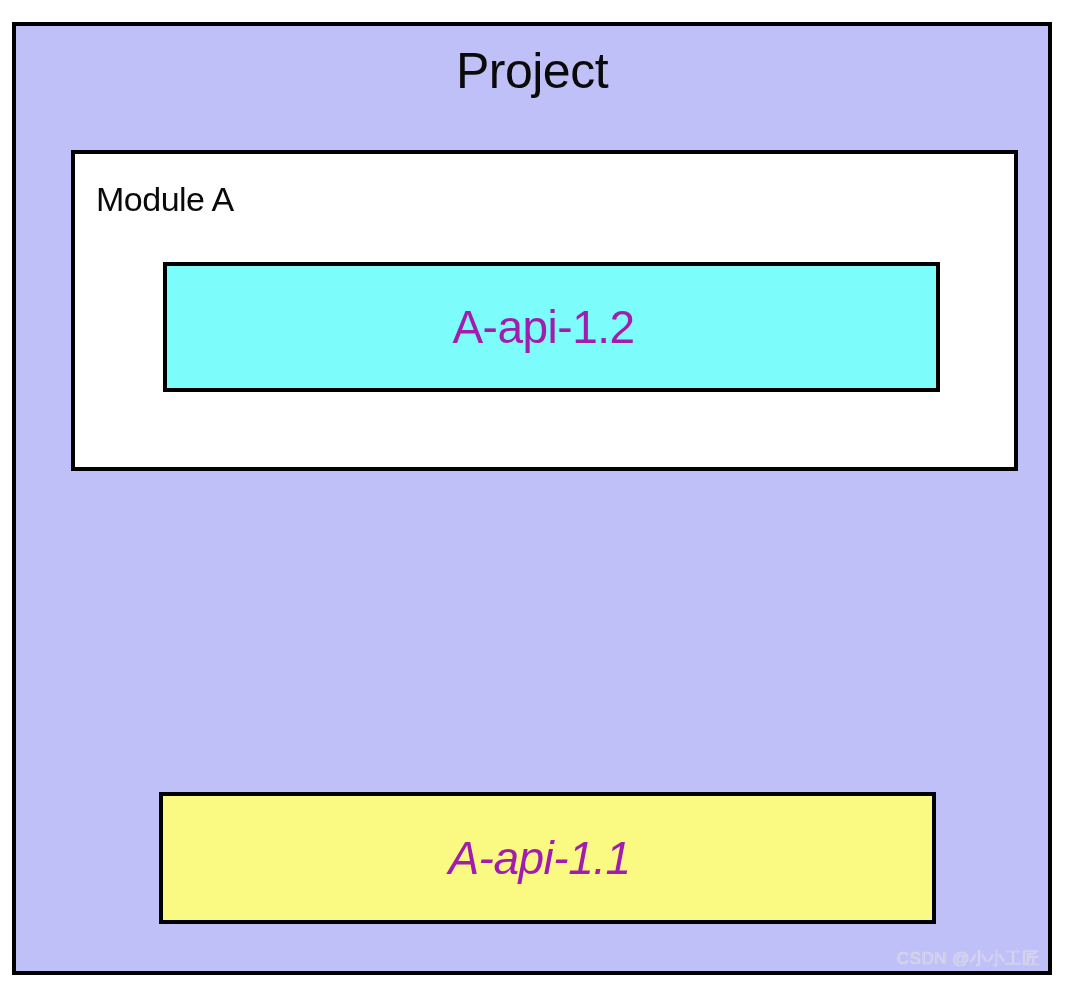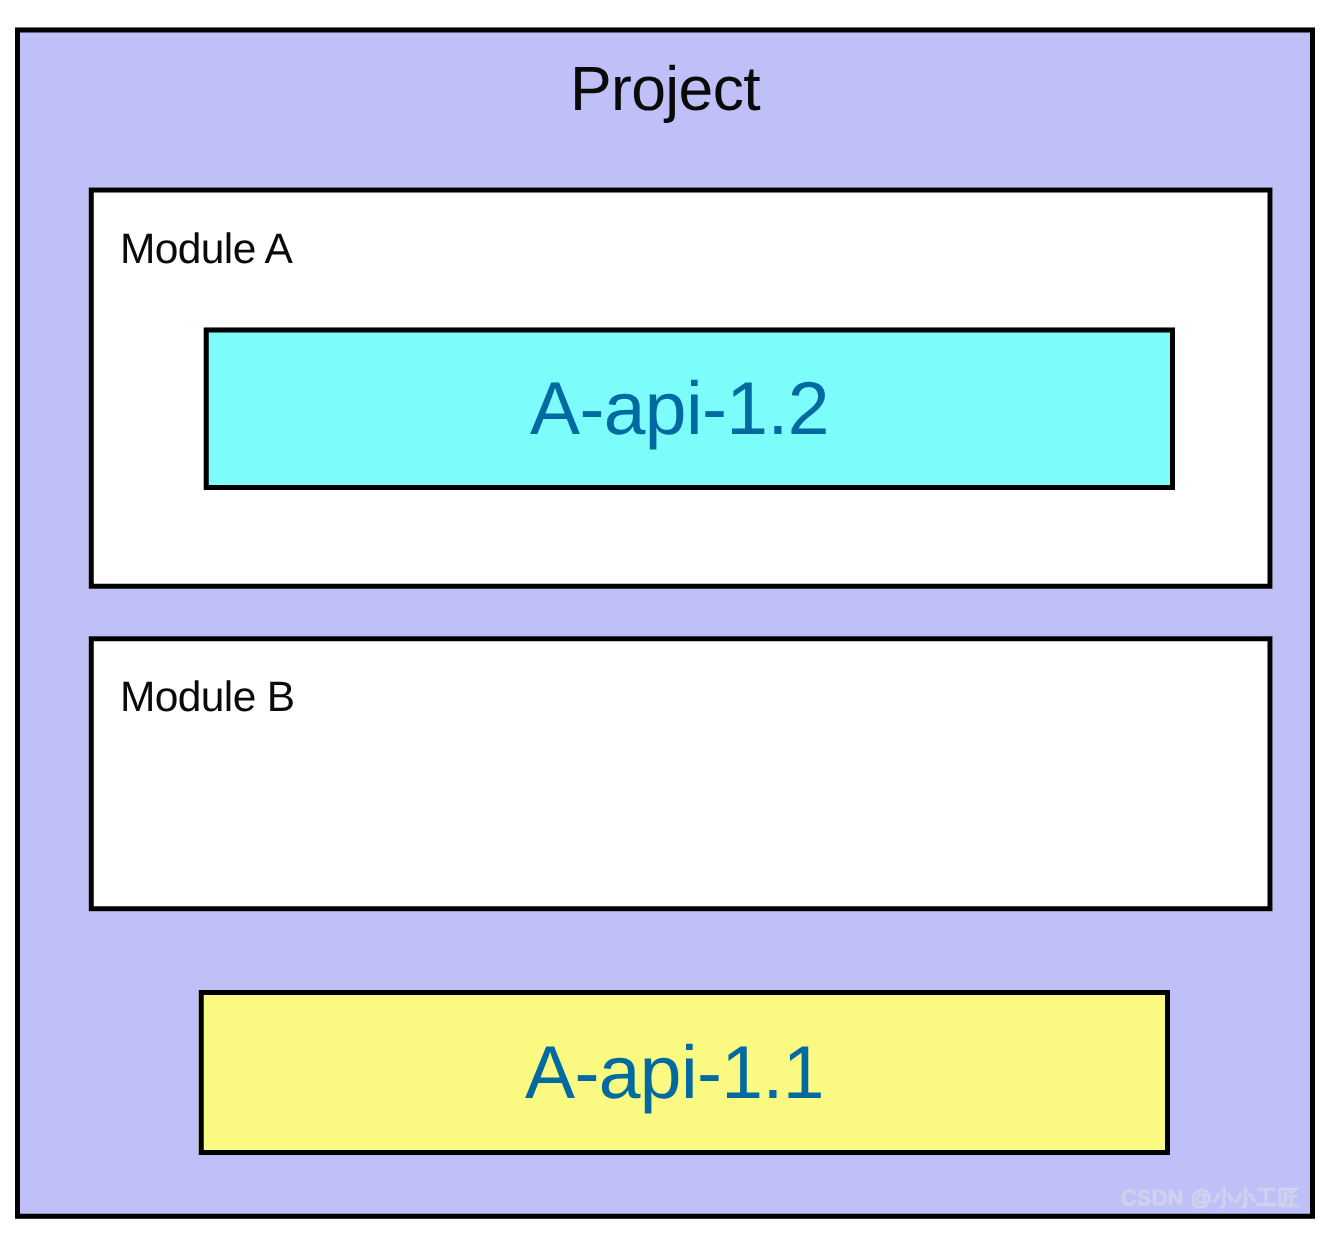--- a/index.html
+++ b/index.html
@@ -86,23 +86,23 @@
   .api-box {
     position: absolute;
     box-sizing: border-box;
     border: 4px solid #000000;
     display: flex;
     align-items: center;
     justify-content: center;
   }
 
   .api-label {
-    font-size: 60px;
+    font-size: 46px;
     line-height: 1;
-    color: #0369a1;
+    color: #a21caf;
     letter-spacing: -0.5px;
     font-weight: 400;
     white-space: nowrap;
     position: relative;
     left: -8px;
   }
 
   
   #api-12-box {
     left: 88px;
@@ -112,20 +112,21 @@
     background: #7dfcfc;
   }
 
   
   #api-11-box {
     left: 143px;
     top: 766px;
     width: 777px;
     height: 132px;
     background: #fafa82;
+    font-style: italic;
   }
 
   
   .watermark {
     position: absolute;
     right: 8px;
     bottom: 4px;
     font-size: 17px;
     line-height: 1;
     color: #cfcfe4;
@@ -145,23 +146,20 @@
     <div class="project-title">Project</div>
 
     <div class="module-box" id="module-a-box">
       <div class="module-label">Module A</div>
 
       <div class="api-box" id="api-12-box">
         <span class="api-label">A-api-1.2</span>
       </div>
     </div>
 
-    <div class="module-box" id="module-b-box">
-      <div class="module-label">Module B</div>
-    </div>
 
     <div class="api-box" id="api-11-box">
       <span class="api-label">A-api-1.1</span>
     </div>
 
     <div class="watermark">CSDN @小小工匠</div>
 
   </div>
 </div>
 

